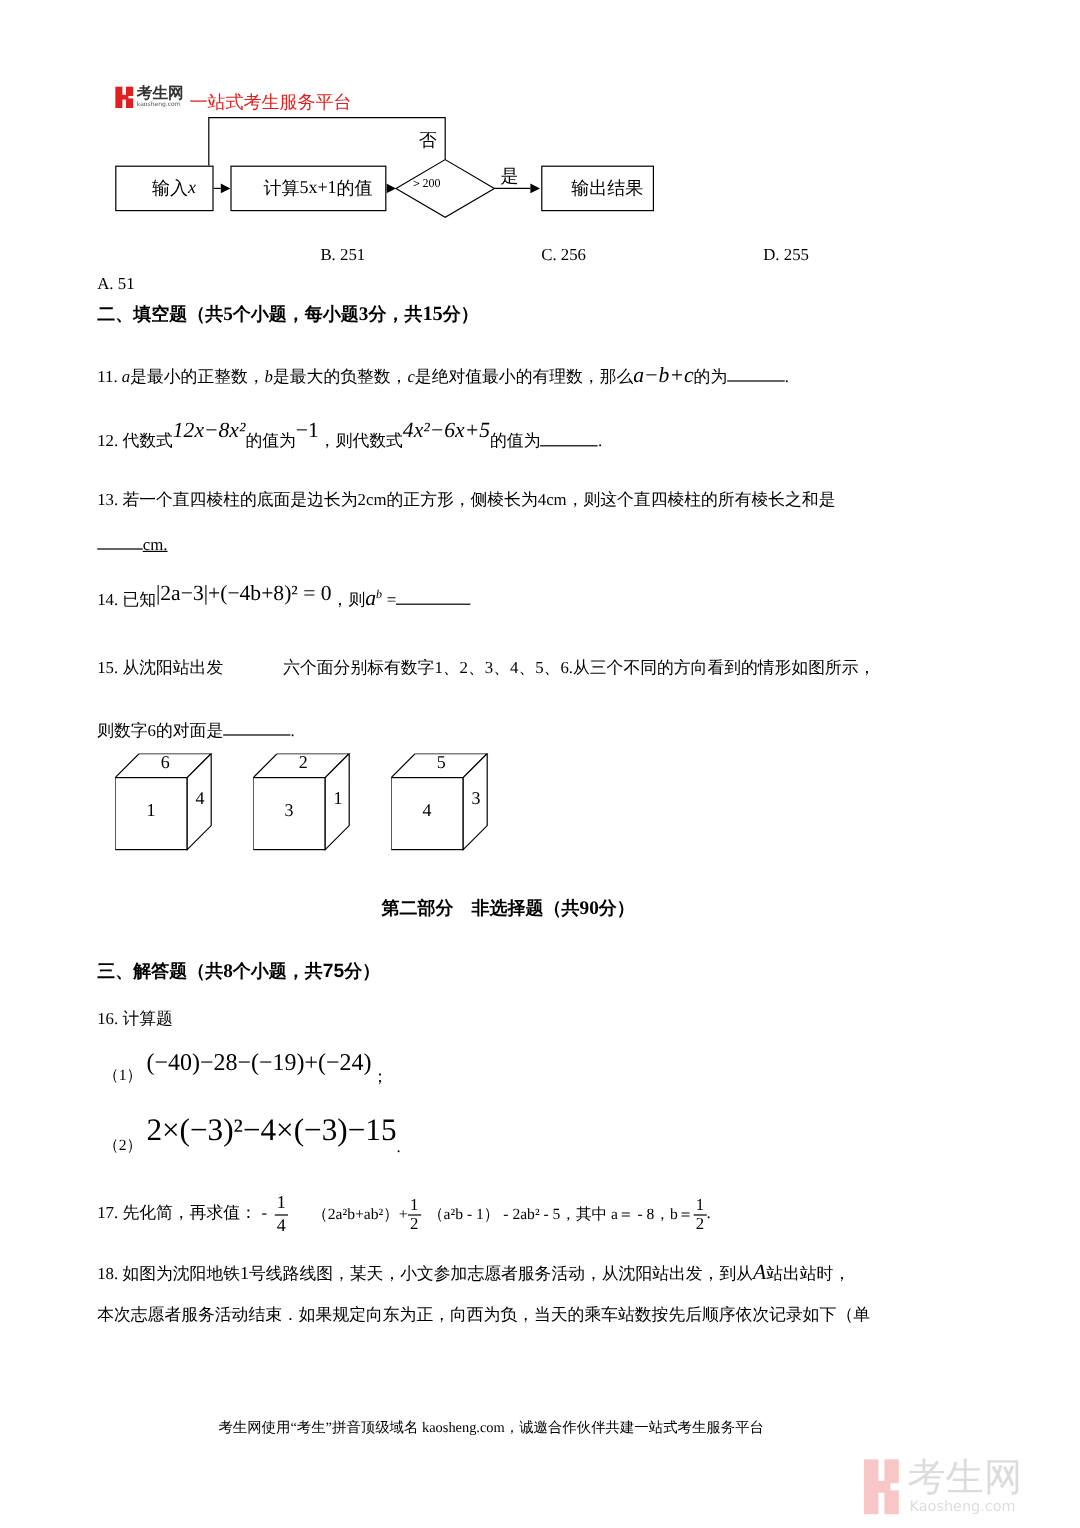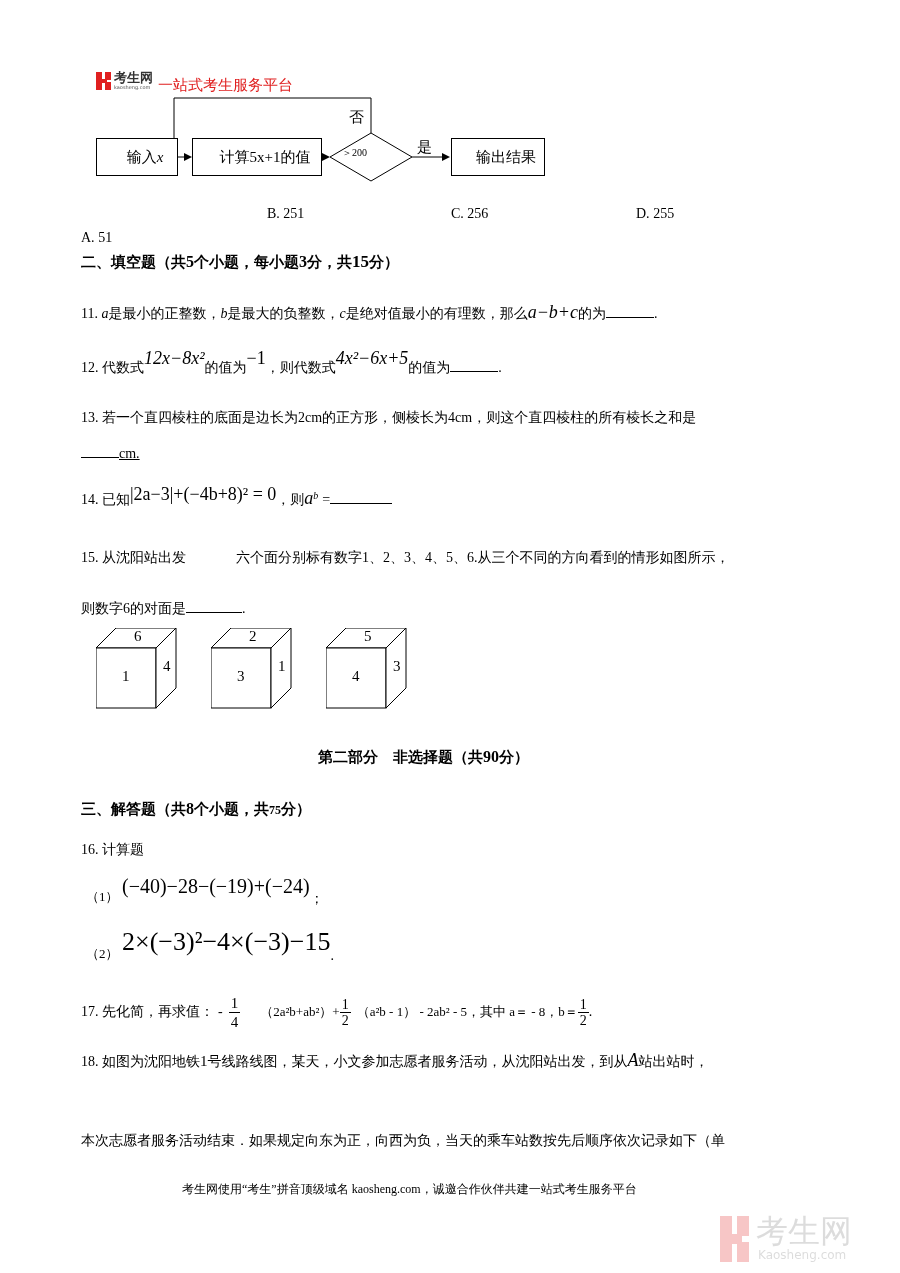--- a/index.html
+++ b/index.html
@@ -137,21 +137,21 @@
     <span class="abs" style="left:26px;top:40px;font-size:15px;">4</span>
     <span class="abs" style="left:67px;top:30px;font-size:15px;">3</span>
   </div>
 </div>
 
 <div class="abs heading" style="left:318px;top:748px;">
   <span>第二部分　非选择题（共</span><span style="font-family:'Liberation Serif',serif;font-size:16px;">90</span><span>分）</span>
 </div>
 
 <div class="abs heading" style="left:81px;top:800px;">
-  <span>三、解答题（共</span><span style="font-family:'Liberation Serif',serif;font-size:16px;">8</span><span>个小题，共</span><span style="font-family:Liberation Serif, serif;font-size:12px;">75</span><span>分）</span>
+  <span>三、解答题（共</span><span style="font-family:'Liberation Serif',serif;font-size:16px;">8</span><span>个小题，共</span><span style="font-family:Liberation Sans, sans-serif;font-size:16px;">75</span><span>分）</span>
 </div>
 
 <div class="abs txt" style="left:81px;top:840px;">
   <span>16.</span>
   <span>计算题</span>
 </div>
 <div class="abs txt" style="left:86px;top:876px;">
   <span style="font-size:13px;position:relative;top:8px;">（1）</span>
   <span class="math" style="font-size:20px;">(−40)−28−(−19)+(−24)</span><span style="position:relative;top:10px;">；</span>
 </div>
@@ -178,21 +178,21 @@
       <span class="num">1</span>
       <span>2</span>
     </span>
   <span>.</span>
 </div>
 
 <div class="abs txt" style="left:81px;top:1050px;">
   <span>18.</span>
   <span>如图为沈阳地铁</span><span style="font-size:15px;">1</span><span>号线路线图，某天，小文参加志愿者服务活动，从沈阳站出发，到从</span><span class="mathi">A</span><span>站出站时，</span>
 </div>
-<div class="abs txt" style="left:81px;top:1087px;margin-top:44px;">
+<div class="abs txt" style="left:81px;top:1087px;">
   <span>本次志愿者服务活动结束．如果规定向东为正，向西为负，当天的乘车站数按先后顺序依次记录如下（单</span>
 </div>
 
 <div class="abs" style="left:182px;top:1181px;font-size:12px;">考生网使用“考生”拼音顶级域名 kaosheng.com，诚邀合作伙伴共建一站式考生服务平台</div>
 
 <div style="position:absolute;left:720px;top:1210px;width:180px;height:60px;opacity:0.25;">
   <svg width="30" height="46" style="position:absolute;left:0;top:6px;">
     <rect x="0" y="0" width="12" height="46" fill="#e02020"></rect>
     <rect x="17" y="0" width="12" height="20" fill="#e02020"></rect>
     <rect x="17" y="26" width="12" height="20" fill="#e02020"></rect>

